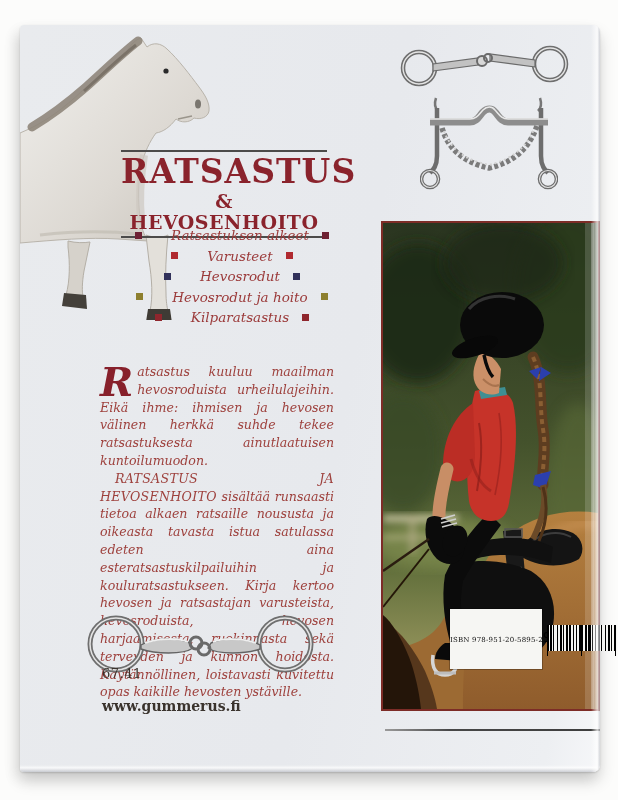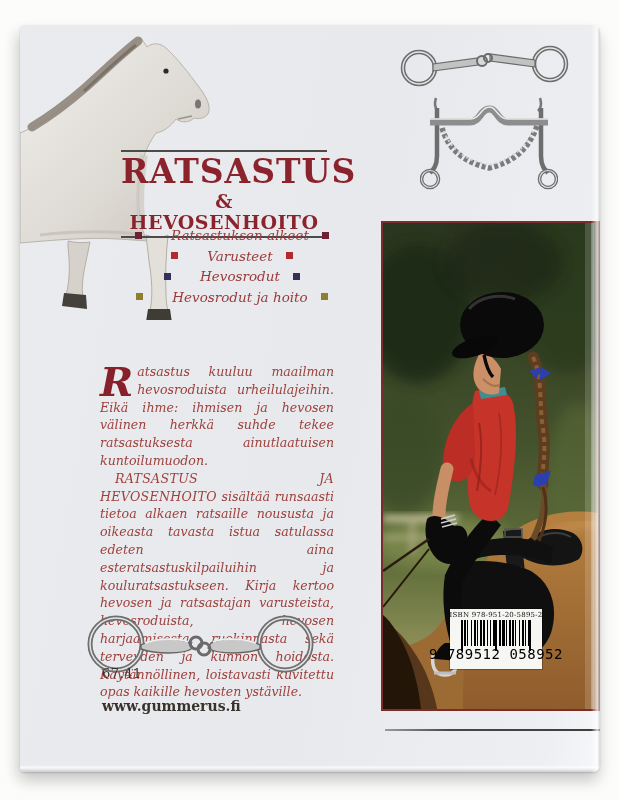--- a/index.html
+++ b/index.html
@@ -57,21 +57,21 @@
   .dropcap{float:left;font-size:40px;line-height:33px;padding:2px 4px 0 0;
     color:#87202b;font-style:italic;font-weight:600;}
   .lead{letter-spacing:.3px;}
 
   
   .photo{position:absolute;left:361px;top:196px;width:215px;height:486px;
     border:2px solid #7d2c27;background:#3a4a2c;}
   .photo svg{display:block;}
   .barcode{position:absolute;left:67px;top:386px;width:92px;height:60px;
     background:#f6f6f3;box-shadow:0 0 0 1px rgba(0,0,0,.25);
-    display:flex;flex-direction:column;align-items:center;padding-top:2px;box-sizing:border-box;}
+    display:flex;flex-direction:row;align-items:center;padding-top:2px;box-sizing:border-box;}
   .isbn-label{font-size:7px;letter-spacing:.2px;color:#111;font-family:"DejaVu Serif",serif;white-space:nowrap;}
   .bars-wrap{position:relative;width:78px;height:32px;margin-top:1px;}
   .bars{position:absolute;left:4px;top:0;width:70px;height:26px;
     background:repeating-linear-gradient(90deg,#000 0 1.5px,#f6f6f3 1.5px 3px,#000 3px 5.2px,#f6f6f3 5.2px 6.4px,#000 6.4px 7.4px,#f6f6f3 7.4px 9.6px);}
   .guard{position:absolute;top:0;width:1.6px;height:31px;background:#000;}
   .g1{left:4px;} .g2{left:38px;} .g3{left:72px;}
   .isbn-digits{font-size:14px;color:#000;font-family:"DejaVu Sans Mono",monospace;
     letter-spacing:.5px;margin-top:-6px;background:transparent;white-space:nowrap;}
 
   .photo-rule{position:absolute;left:365px;top:704px;width:215px;height:2px;
@@ -156,20 +156,25 @@
       </div>
       <div class="topic">
         <span class="sq" style="background-color: rgb(49, 49, 90);"></span>
         <span class="tlabel">Hevosrodut</span>
         <span class="sq" style="background-color: rgb(49, 49, 90);"></span>
       </div>
       <div class="topic">
         <span class="sq" style="background-color: rgb(141, 127, 46);"></span>
         <span class="tlabel">Hevosrodut ja hoito</span>
         <span class="sq" style="background-color: rgb(141, 127, 46);"></span>
+      </div>
+      <div class="topic">
+        <span class="sq" style="background-color: rgb(143, 38, 45);"></span>
+        <span class="tlabel">Kilparatsastus</span>
+        <span class="sq" style="background-color: rgb(143, 38, 45);"></span>
       </div>
     </div>
 
     <div class="blurb">
       <p class="p1"><span class="dropcap">R</span><span>atsastus kuuluu maailman hevosroduista urheilulajeihin. Eikä ihme: ihmisen ja hevosen välinen herkkä suhde tekee ratsastuksesta ainutlaatuisen kuntoilumuodon.</span></p>
       <p class="p2"><span class="lead">RATSASTUS JA HEVOSENHOITO</span><span> sisältää runsaasti tietoa alkaen ratsaille noususta ja oikeasta tavasta istua satulassa edeten aina esteratsastuskilpailuihin ja kouluratsastukseen. Kirja kertoo hevosen ja ratsastajan varusteista, hevosroduista, hevosen harjaamisesta, ruokinnasta sekä terveyden ja kunnon hoidosta. Käytännöllinen, loistavasti kuvitettu opas kaikille hevosten ystäville.</span></p>
     </div>
 
     <div class="photo">
       <svg width="215" height="486" viewBox="0 0 215 486">

